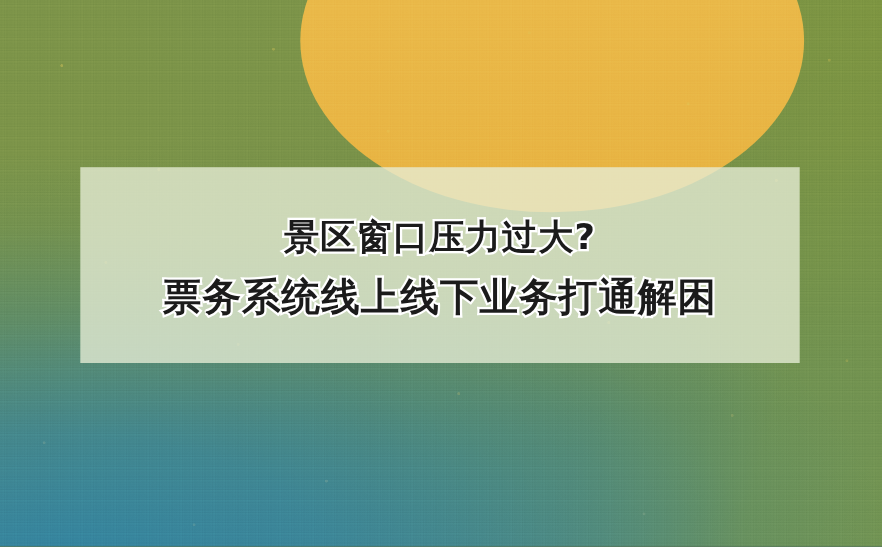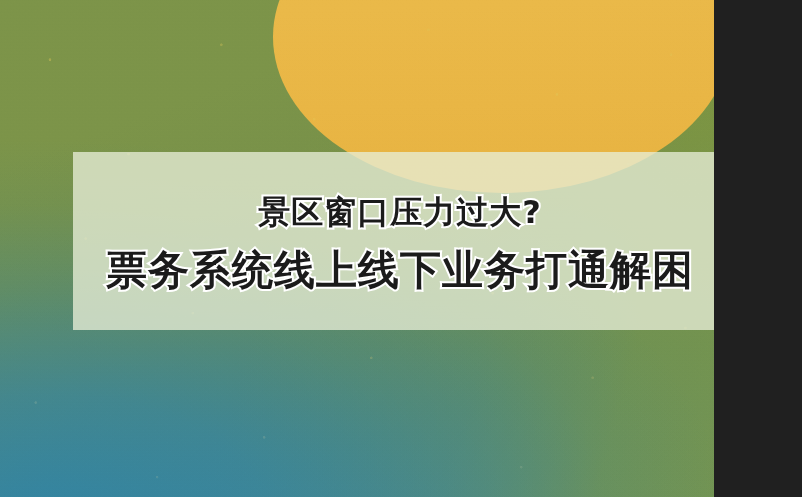--- a/index.html
+++ b/index.html
@@ -6,21 +6,21 @@
     margin: 0;
     padding: 0;
     background: #202020;
   }
   body {
     font-family: "Liberation Sans", "DejaVu Sans", sans-serif;
   }
 
   #poster {
     position: relative;
-    width: 714px;
+    width: 802px;
     height: 497px;
     overflow: hidden;
     background: #7a9347;
   }
 
   
   .bg-base {
     position: absolute;
     inset: 0;
     background:
@@ -146,21 +146,21 @@
     text-shadow:
        0 0 1px #ffffff,
        1px 1px 0 rgba(255,255,255,0.9),
       -1px -1px 0 rgba(255,255,255,0.9);
   }
   .caption-line-1 {
     font-size: 32px;
     margin-bottom: 22px;
   }
   .caption-line-2 {
-    font-size: 41px;
+    font-size: 35px;
     font-family: Liberation Serif, serif;
   }
 </style>
 </head>
 <body>
 
 <div id="poster">
 
   <div class="bg-base"></div>
   <div class="bg-tint-right"></div>

